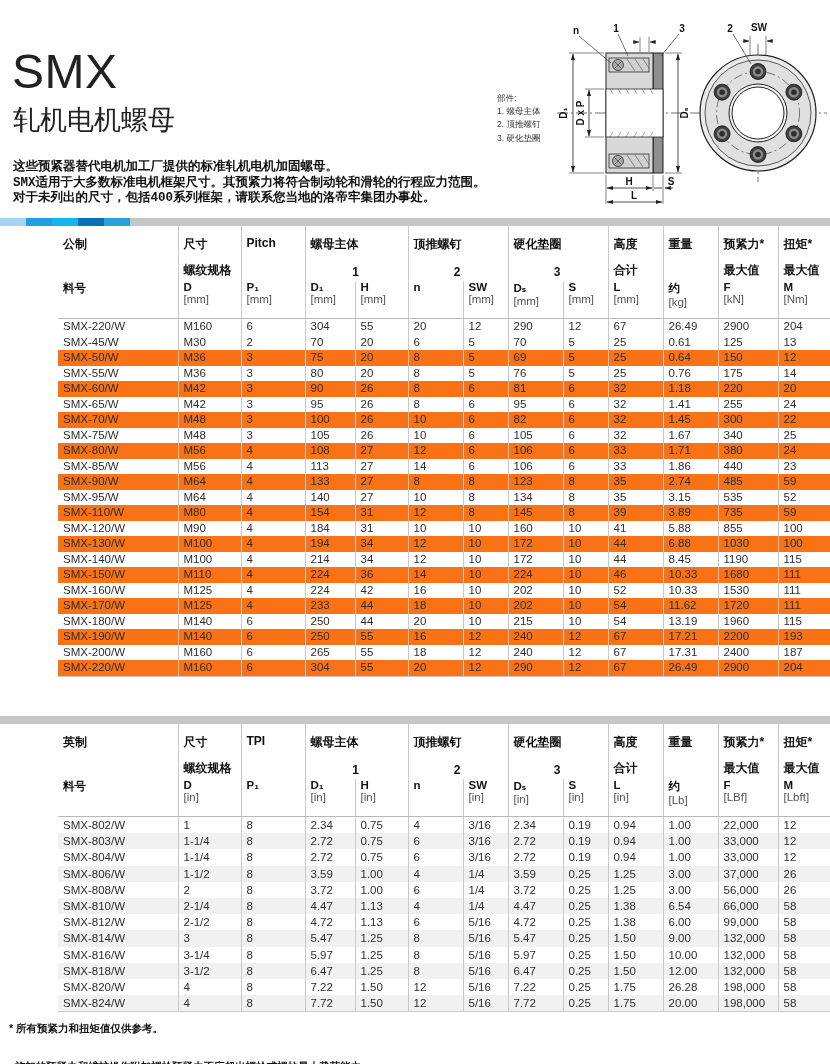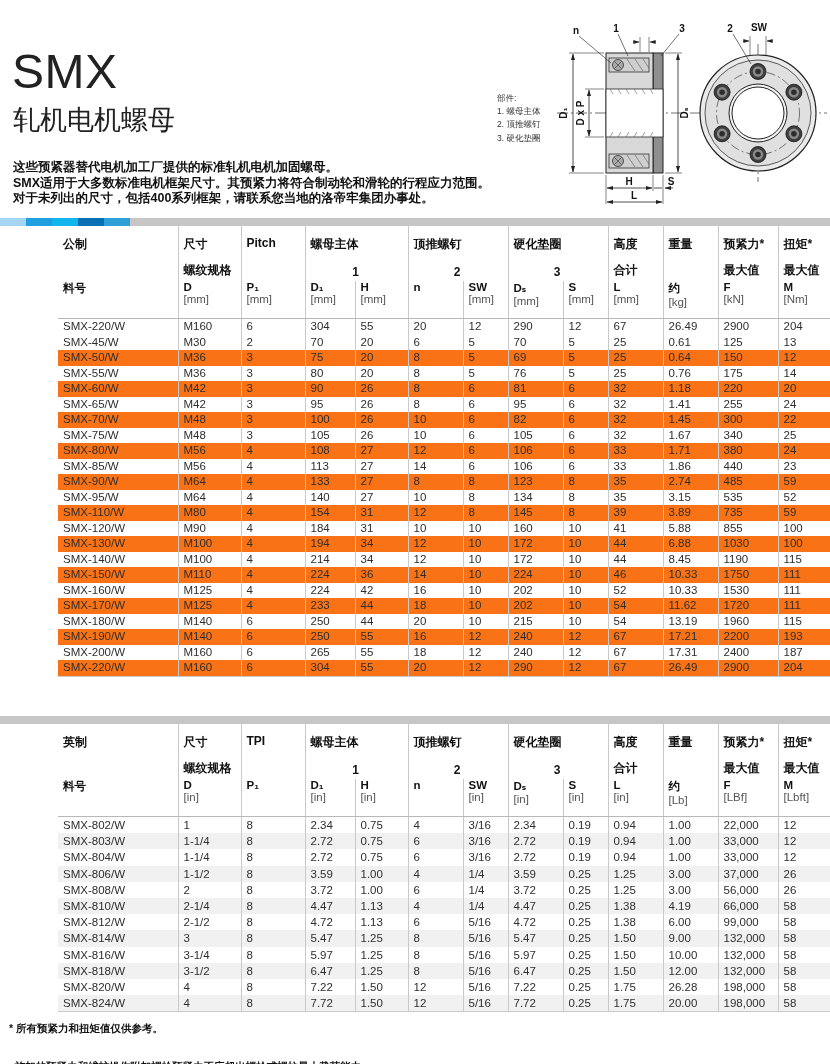--- a/index.html
+++ b/index.html
@@ -4,21 +4,21 @@
 <style>
   html,body{margin:0;padding:0;}
   body{
     width:830px;height:1064px;position:relative;background:#fff;
     font-family:"Liberation Sans","DejaVu Sans",sans-serif;color:#1a1a1a;
     overflow:hidden;
   }
   
   #page-title{position:absolute;left:12px;top:48px;font-size:48px;font-weight:400;line-height:1.0;letter-spacing:0.5px;color:#222;}
   #page-subtitle{position:absolute;left:13px;top:102px;font-size:27px;font-weight:400;color:#222;}
-  #page-desc{position:absolute;left:13px;top:160px;font-size:12.5px;font-weight:bold;line-height:15.5px;color:#111;}
+  #page-desc{position:absolute;left:13px;top:160px;font-size:12.5px;font-weight:bold;line-height:15.5px;color:#111;font-family:Liberation Mono, monospace;}
   
   #diagram{position:absolute;left:485px;top:12px;width:345px;height:205px;}
   #diagram-legend{position:absolute;left:497px;top:92px;font-size:8.5px;line-height:1.55;color:#333;}
   svg text{font-family:"Liberation Sans","DejaVu Sans",sans-serif;}
   .dimlbl{font-size:10px;font-weight:bold;fill:#111;}
   .itemlbl{font-size:10px;font-weight:bold;fill:#111;}
   
   #accent-bar{position:absolute;left:0;top:218px;width:830px;height:8px;background:#c6c6c6;font-size:0;}
   #accent-bar span{display:inline-block;width:26px;height:8px;}
   #imperial-bar{position:absolute;left:0;top:716px;width:830px;height:8px;background:#c6c6c6;}
@@ -550,21 +550,21 @@
           <td>M110</td>
           <td>4</td>
           <td>224</td>
           <td>36</td>
           <td>14</td>
           <td>10</td>
           <td>224</td>
           <td>10</td>
           <td>46</td>
           <td>10.33</td>
-          <td>1750</td>
+          <td>1680</td>
           <td>111</td>
         </tr>
         <tr>
           <td>SMX-160/W</td>
           <td>M125</td>
           <td>4</td>
           <td>224</td>
           <td>42</td>
           <td>16</td>
           <td>10</td>
@@ -831,21 +831,21 @@
           <td>SMX-810/W</td>
           <td>2-1/4</td>
           <td>8</td>
           <td>4.47</td>
           <td>1.13</td>
           <td>4</td>
           <td>1/4</td>
           <td>4.47</td>
           <td>0.25</td>
           <td>1.38</td>
-          <td>4.19</td>
+          <td>6.54</td>
           <td>66,000</td>
           <td>58</td>
         </tr>
         <tr>
           <td>SMX-812/W</td>
           <td>2-1/2</td>
           <td>8</td>
           <td>4.72</td>
           <td>1.13</td>
           <td>6</td>

